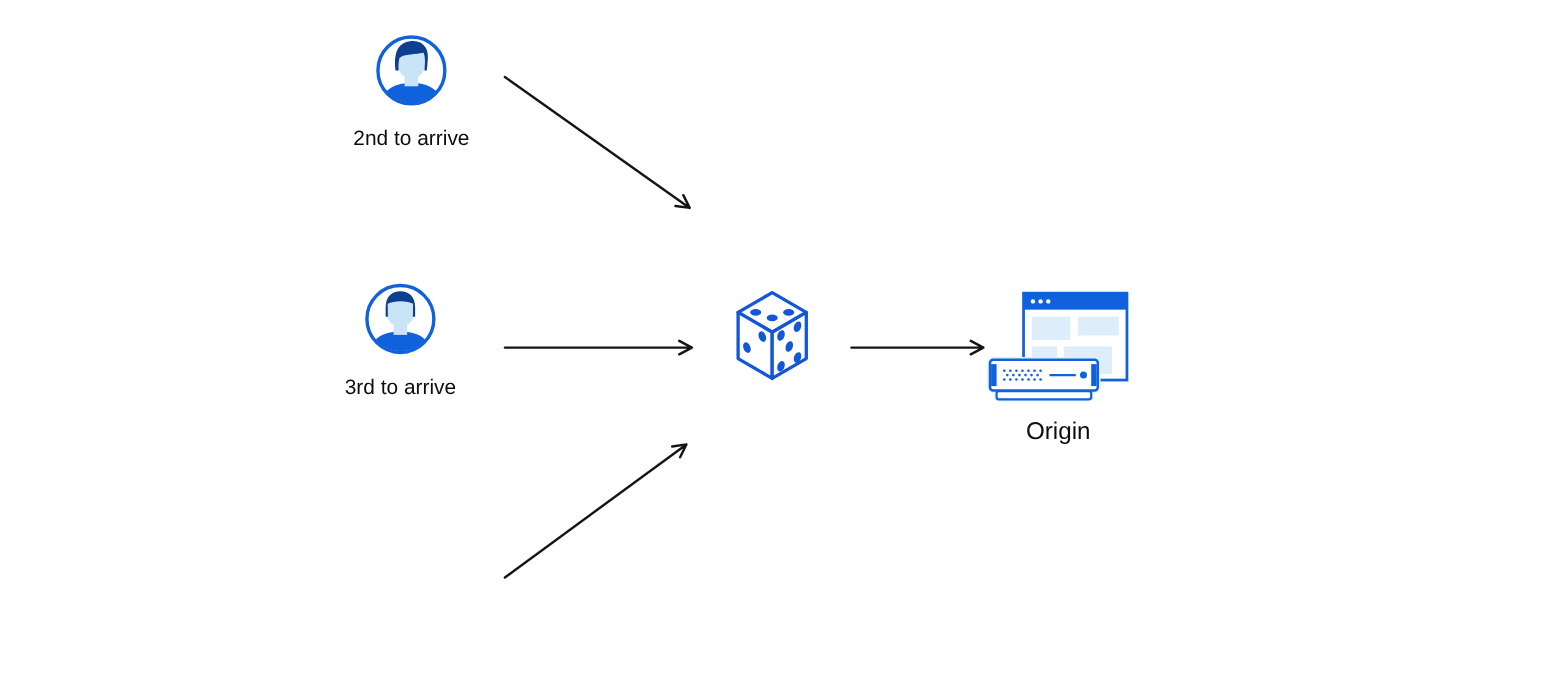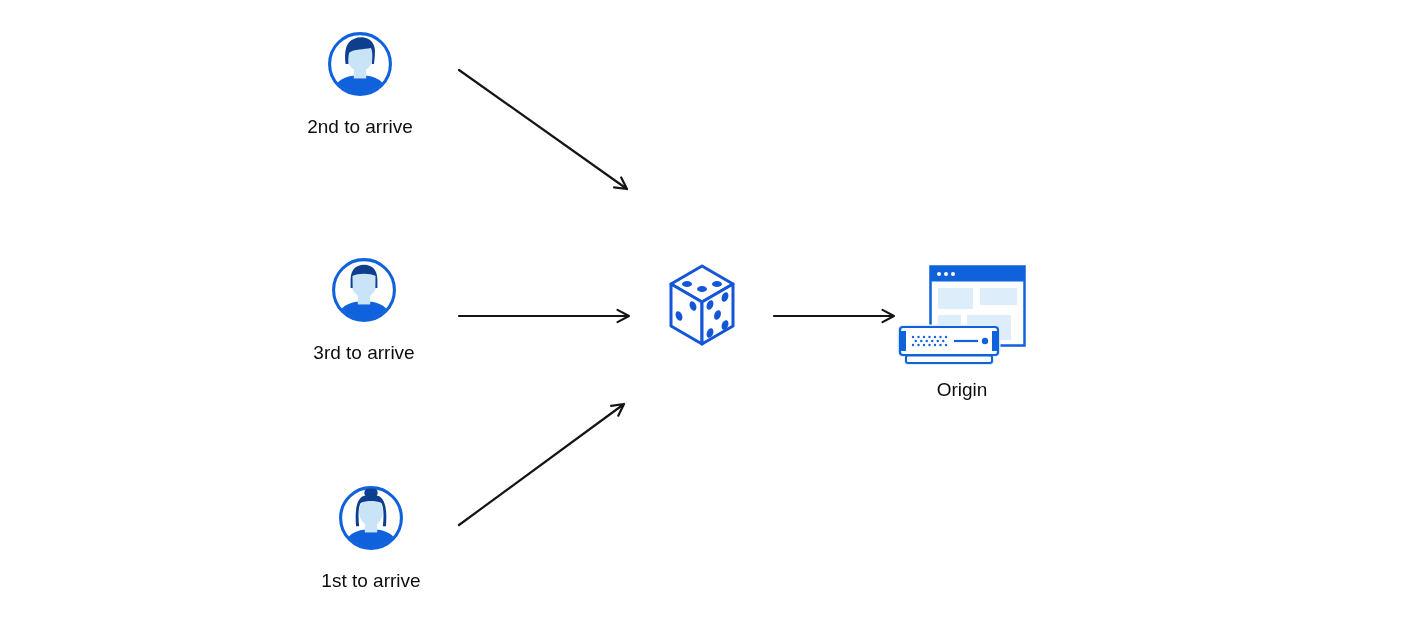--- a/index.html
+++ b/index.html
@@ -29,39 +29,39 @@
     left: 0; top: 0;
     width: 1405px; height: 633px;
     pointer-events: none;
   }
   .origin-label {
     position: absolute;
     left: 896px;
     top: 379px;
     width: 132px;
     text-align: center;
-    font-size: 19px;
+    font-size: 22px;
     color: #0d0d0f;
   }
 </style>
 </head>
 <body>
 
 <div class="canvas">
 
   <svg class="arrow-layer" viewBox="0 0 1405 633">
     <g stroke="#151515" stroke-width="2.2" fill="none" stroke-linecap="round" stroke-linejoin="round">
       <path d="M459 70 L627 189 M621.2 177.4 L627 189 L614.1 187.3"></path>
       <path d="M459 316 L629 316 M617.5 309.9 L629 316 L617.5 322.1"></path>
       <path d="M459 525 L624 404 M611.1 405.9 L624 404 L618.3 415.7"></path>
       <path d="M774 316 L894 316 M882.5 309.9 L894 316 L882.5 322.1"></path>
     </g>
   </svg>
 
-  <div class="node user-node" style="left:294px; top:31px; width:132px;">
+  <div class="node user-node" style="left:308px; top:31px; width:132px;">
     <svg width="66" height="66" viewBox="0 0 64 64">
       <defs>
           <clipPath id="c-a1">
             <circle cx="32" cy="32" r="28.5"></circle>
           </clipPath>
         </defs>
       <circle cx="32" cy="32" r="29.5" fill="#ffffff" stroke="#1062dc" stroke-width="3"></circle>
       <g clip-path="url(#c-a1)">
         <path d="M3 64 C7 47 19 43 32 43 C45 43 57 47 61 64 Z" fill="#1062dc"></path>
         <rect x="26" y="32" width="12" height="14" fill="#c9e4f6"></rect>
@@ -83,38 +83,20 @@
       <g clip-path="url(#c-a2)">
         <path d="M3 64 C7 47 19 43 32 43 C45 43 57 47 61 64 Z" fill="#1062dc"></path>
         <rect x="26" y="32" width="12" height="14" fill="#c9e4f6"></rect>
         <ellipse cx="32" cy="25" rx="12.5" ry="14" fill="#c9e4f6"></ellipse>
         <path d="M19 30 L19 22 C19 12 24.5 7.5 32 7.5 C39.5 7.5 45 12 45 22 L45 30 L43 30 L43.2 18.5 C38 15.5 26 15.5 20.8 18.5 L21 30 Z" fill="#0e3f8f"></path>
       </g>
     </svg>
     <div class="node-label">3rd to arrive</div>
   </div>
 
-  <div class="node user-node" style="left:305px; top:485px; width:132px;">
-    <svg width="66" height="66" viewBox="0 0 64 64">
-      <defs>
-          <clipPath id="c-a3">
-            <circle cx="32" cy="32" r="28.5"></circle>
-          </clipPath>
-        </defs>
-      <circle cx="32" cy="32" r="29.5" fill="#ffffff" stroke="#1062dc" stroke-width="3"></circle>
-      <g clip-path="url(#c-a3)">
-        <path d="M3 64 C7 47 19 43 32 43 C45 43 57 47 61 64 Z" fill="#1062dc"></path>
-        <rect x="26" y="33" width="12" height="13" fill="#c9e4f6"></rect>
-        <ellipse cx="32" cy="26" rx="11.5" ry="13.5" fill="#c9e4f6"></ellipse>
-        <ellipse cx="32" cy="7.5" rx="6.5" ry="5.5" fill="#0e3f8f"></ellipse>
-        <path d="M17.5 40 C16.5 28 17 15 24 11 C28 8.8 36 8.8 40 11 C47 15 47.5 28 46.5 40 L43.5 40 C44.5 30 44.5 22 42 17.5 C36.5 15 27.5 15 22 17.5 C19.5 22 19.5 30 20.5 40 Z" fill="#0e3f8f"></path>
-      </g>
-    </svg>
-    <div class="node-label">1st to arrive</div>
-  </div>
 
   <div class="node" style="left:666px; top:263px;">
     <svg width="72" height="86" viewBox="0 0 72 86">
       <g fill="#ffffff" stroke="#1456d8" stroke-width="3" stroke-linejoin="round">
         <path d="M36 3 L67 21 L36 39 L5 21 Z"></path>
         <path d="M5 21 L36 39 L36 81 L5 63 Z"></path>
         <path d="M36 39 L67 21 L67 63 L36 81 Z"></path>
       </g>
       <g fill="#1456d8">
         <ellipse cx="21" cy="21" rx="5" ry="3"></ellipse>

